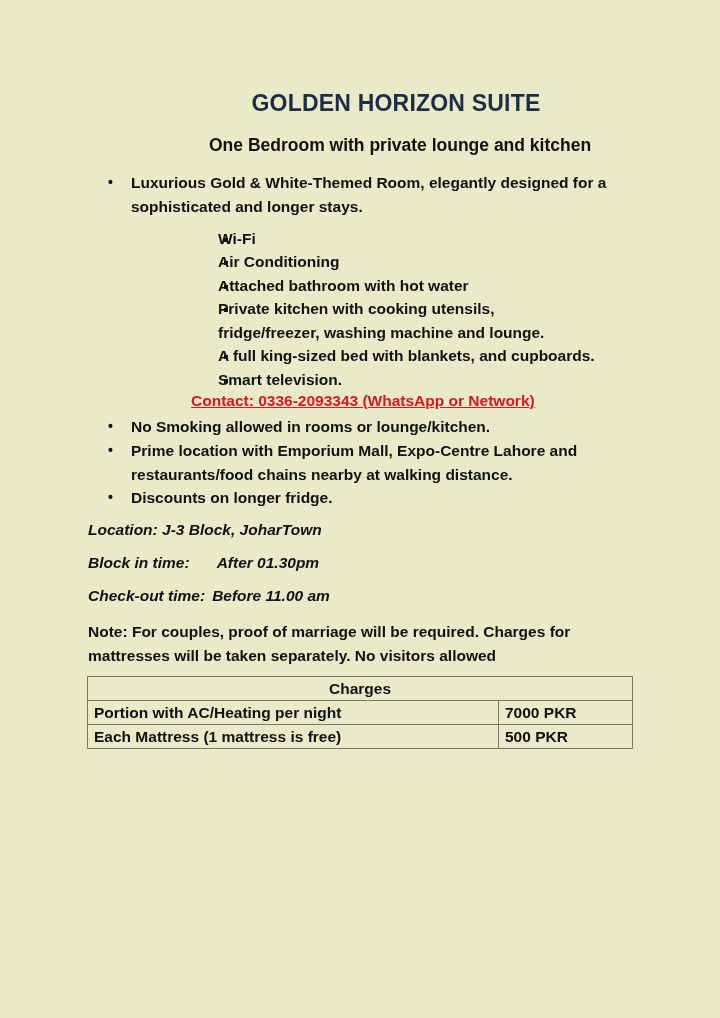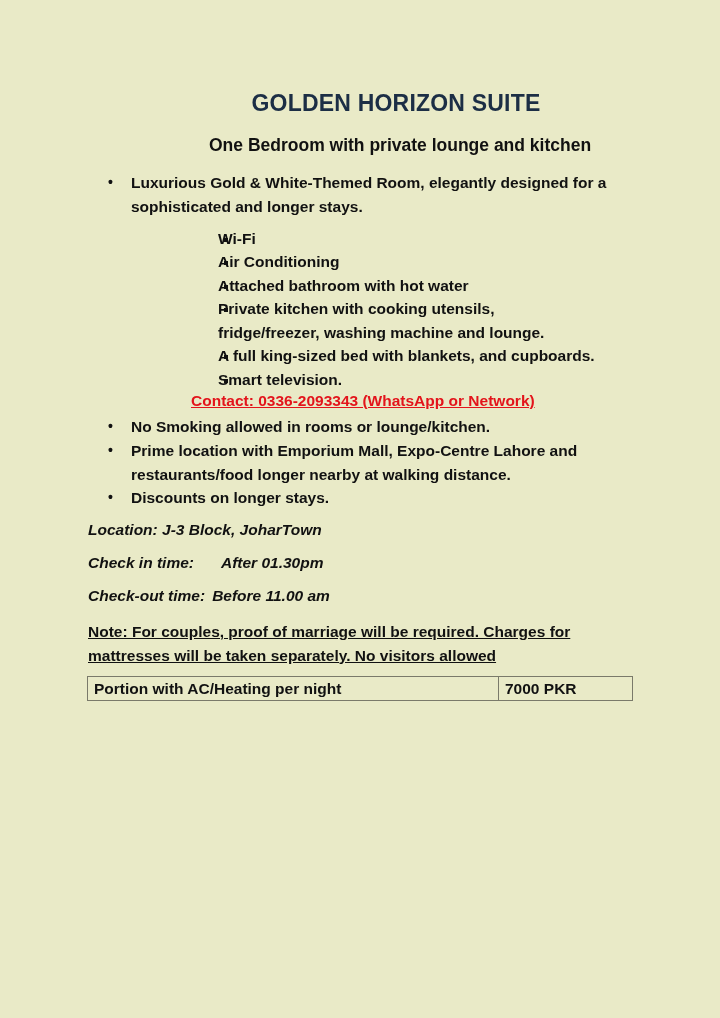--- a/index.html
+++ b/index.html
@@ -37,21 +37,20 @@
     position: absolute; left: 191px; top: 392px;
     font-size: 15.5px; font-weight: bold; color: #e3141b; text-decoration: underline;
   }
   .info {
     position: absolute; left: 88px; font-size: 15.5px; color: #111; font-weight: bold; font-style: italic;
   }
   .info .gap { display: inline-block; }
   .note {
     position: absolute; left: 88px; top: 620px; width: 545px;
     font-size: 15.5px; font-weight: bold; line-height: 23.5px;
-    text-decoration: underline;
   }
   table.charges {
     position: absolute; left: 87px; top: 676px; width: 546px;
     border-collapse: collapse; font-size: 15.5px; font-weight: bold;
   }
   table.charges td, table.charges th {
     border: 1px solid #7a7a6a; padding: 0 6px; height: 23px;
   }
   table.charges th { text-align: center; font-weight: bold; }
   table.charges td.price { width: 121px; }
@@ -93,37 +92,44 @@
 </div>
 
 <div class="contact">Contact: 0336-2093343 (WhatsApp or Network)</div>
 
 <div class="lvl1" style="top:415px;">
   <span class="bullet">•</span>
   <span class="txt">No Smoking allowed in rooms or lounge/kitchen.</span>
 </div>
 <div class="lvl1" style="top:439px;">
   <span class="bullet">•</span>
-  <span class="txt">Prime location with Emporium Mall, Expo-Centre Lahore and restaurants/food longer nearby at walking distance.</span>
+  <span class="txt">Prime location with Emporium Mall, Expo-Centre Lahore and restaurants/food chains nearby at walking distance.</span>
 </div>
 <div class="lvl1" style="top:486px;">
   <span class="bullet">•</span>
-  <span class="txt">Discounts on longer stays.</span>
+  <span class="txt">Discounts on longer fridge.</span>
 </div>
 
 <div class="info" style="top:521px;">Location: J-3 Block, JoharTown</div>
 <div class="info" style="top:554px;">
-  <span>Check in time:</span><span class="gap" style="width:27px;"></span><span>After 01.30pm</span>
+  <span>Block in time:</span><span class="gap" style="width:27px;"></span><span>After 01.30pm</span>
 </div>
 <div class="info" style="top:587px;">
   <span>Check-out time:</span><span class="gap" style="width:7px;"></span><span>Before 11.00 am</span>
 </div>
 
 <div class="note">Note: For couples, proof of marriage will be required. Charges for mattresses will be taken separately. No visitors allowed</div>
 
 <table class="charges">
   <tbody>
+      <tr>
+    <th colspan="2">Charges</th>
+  </tr>
   <tr>
     <td>Portion with AC/Heating per night</td>
     <td class="price">7000 PKR</td>
+  </tr>
+  <tr>
+    <td>Each Mattress (1 mattress is free)</td>
+    <td class="price">500 PKR</td>
   </tr>
 </tbody>
   </table>
 
 </body></html>

